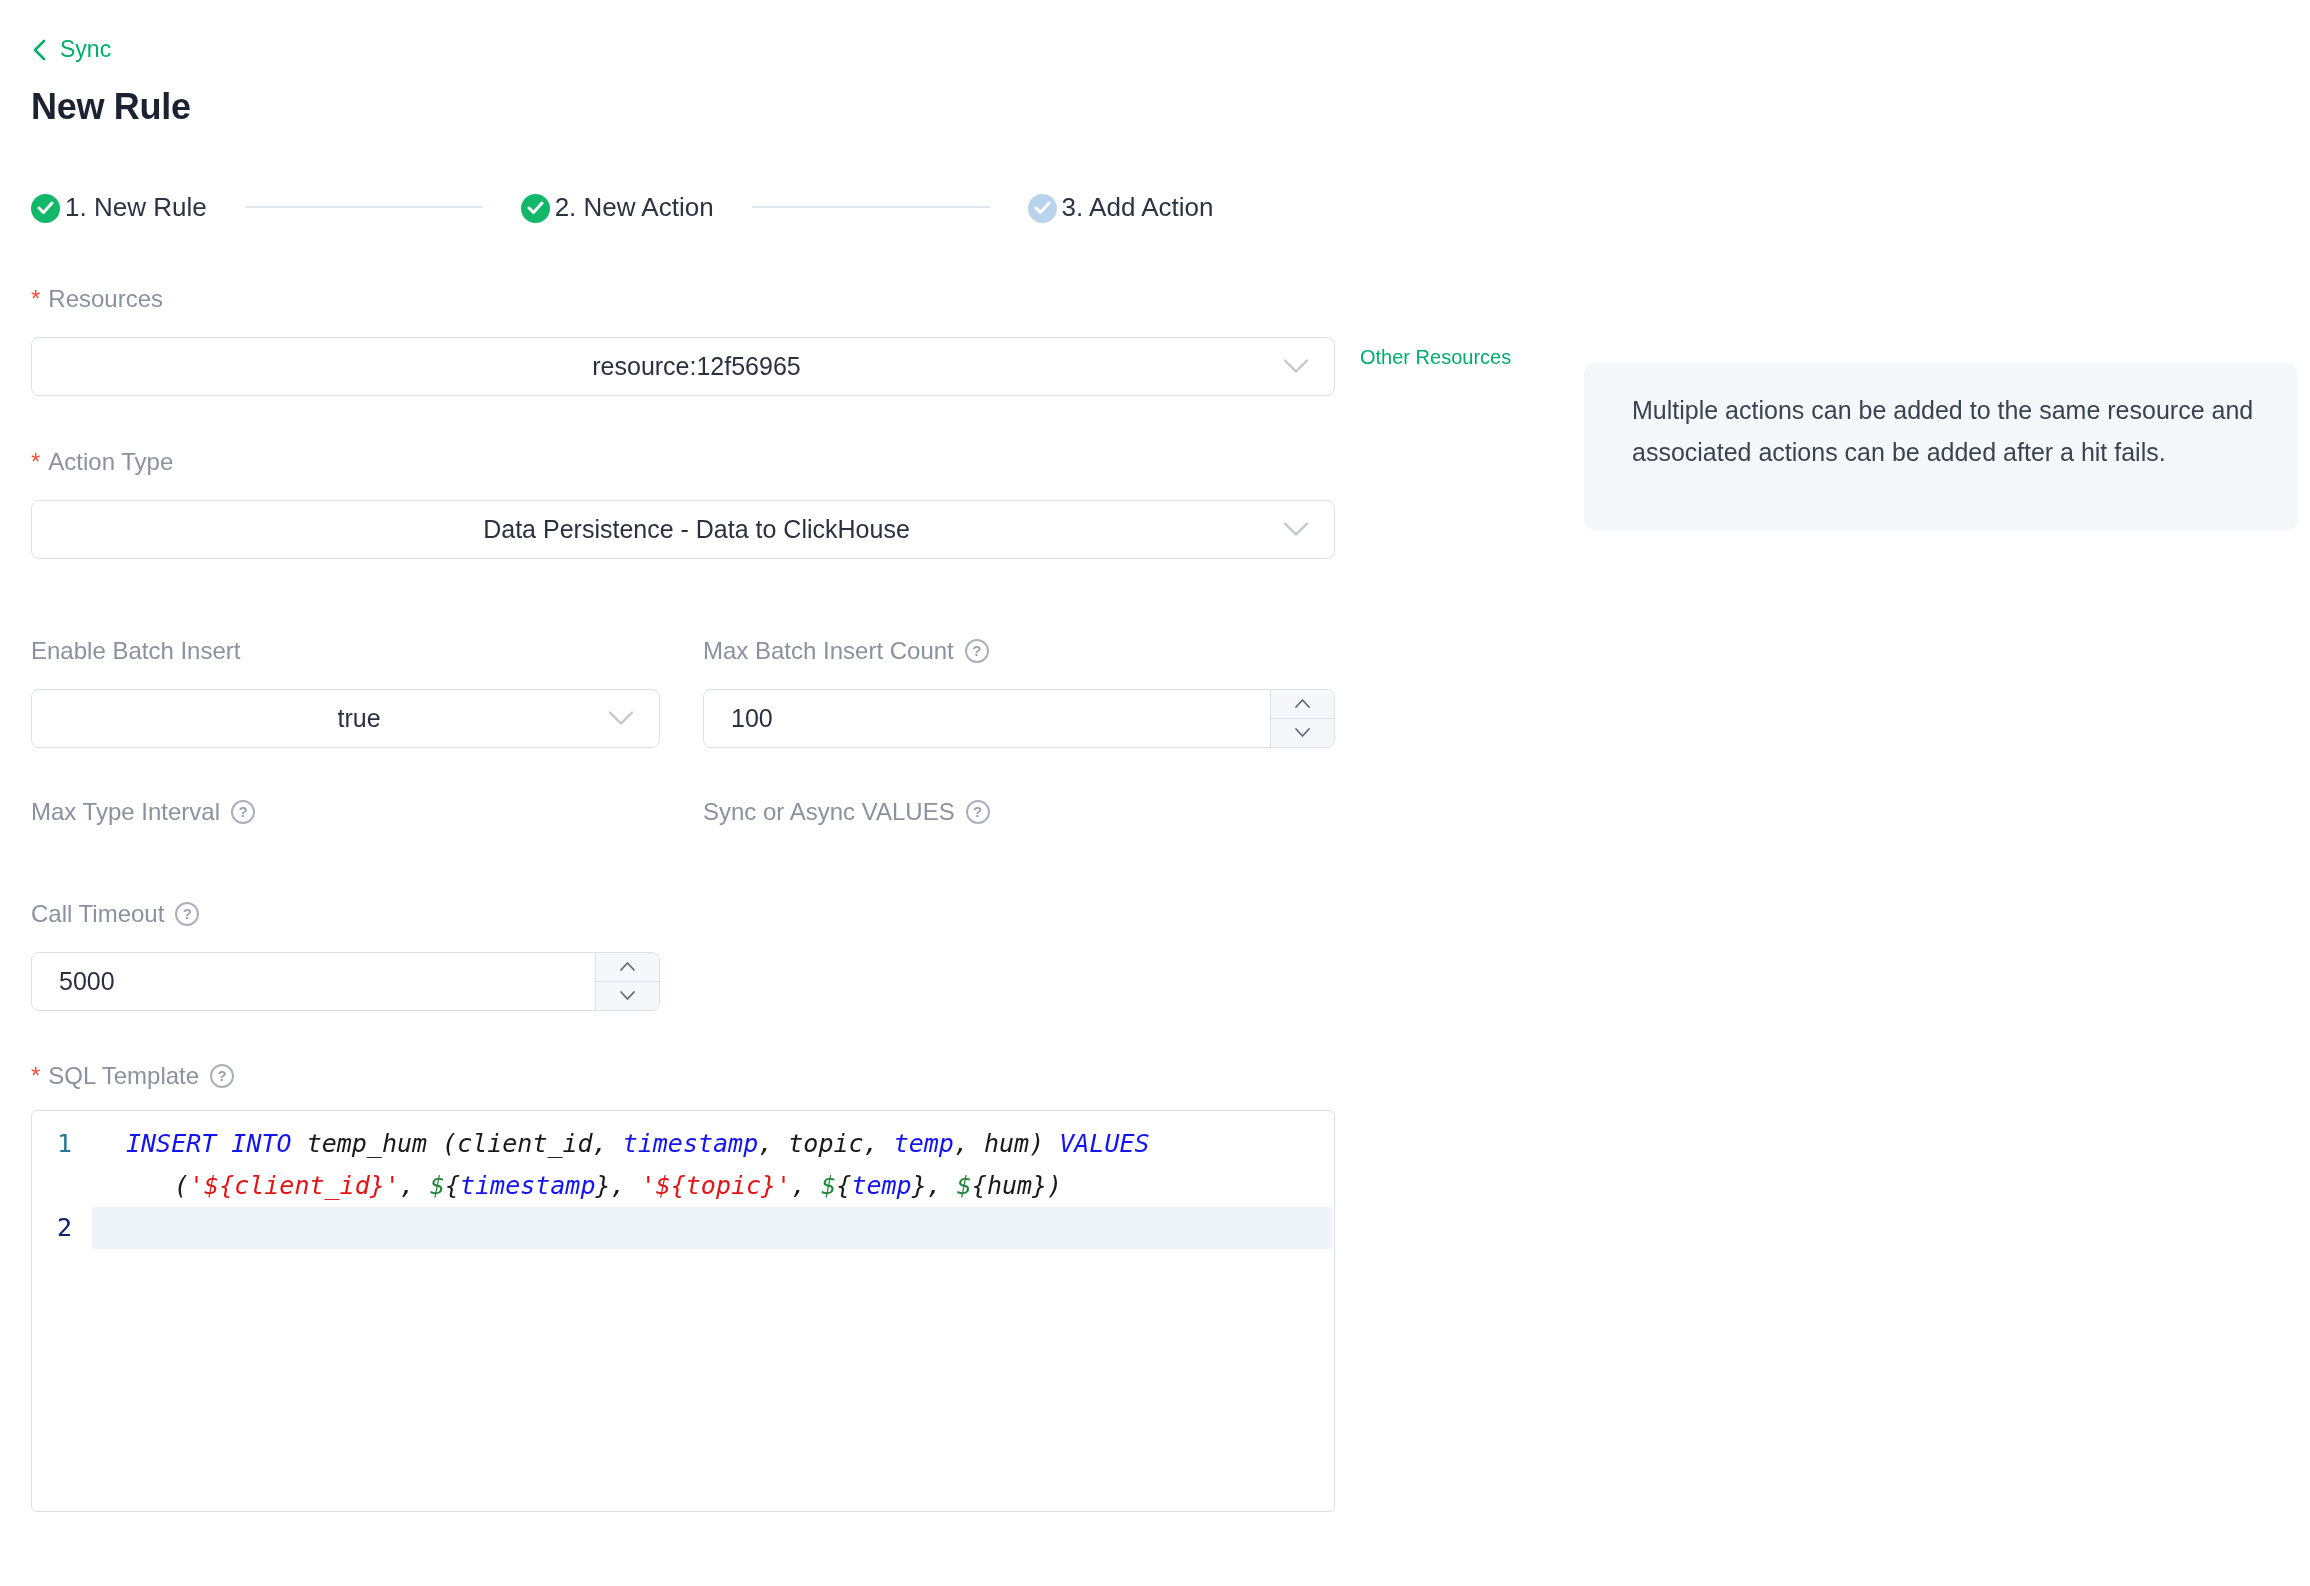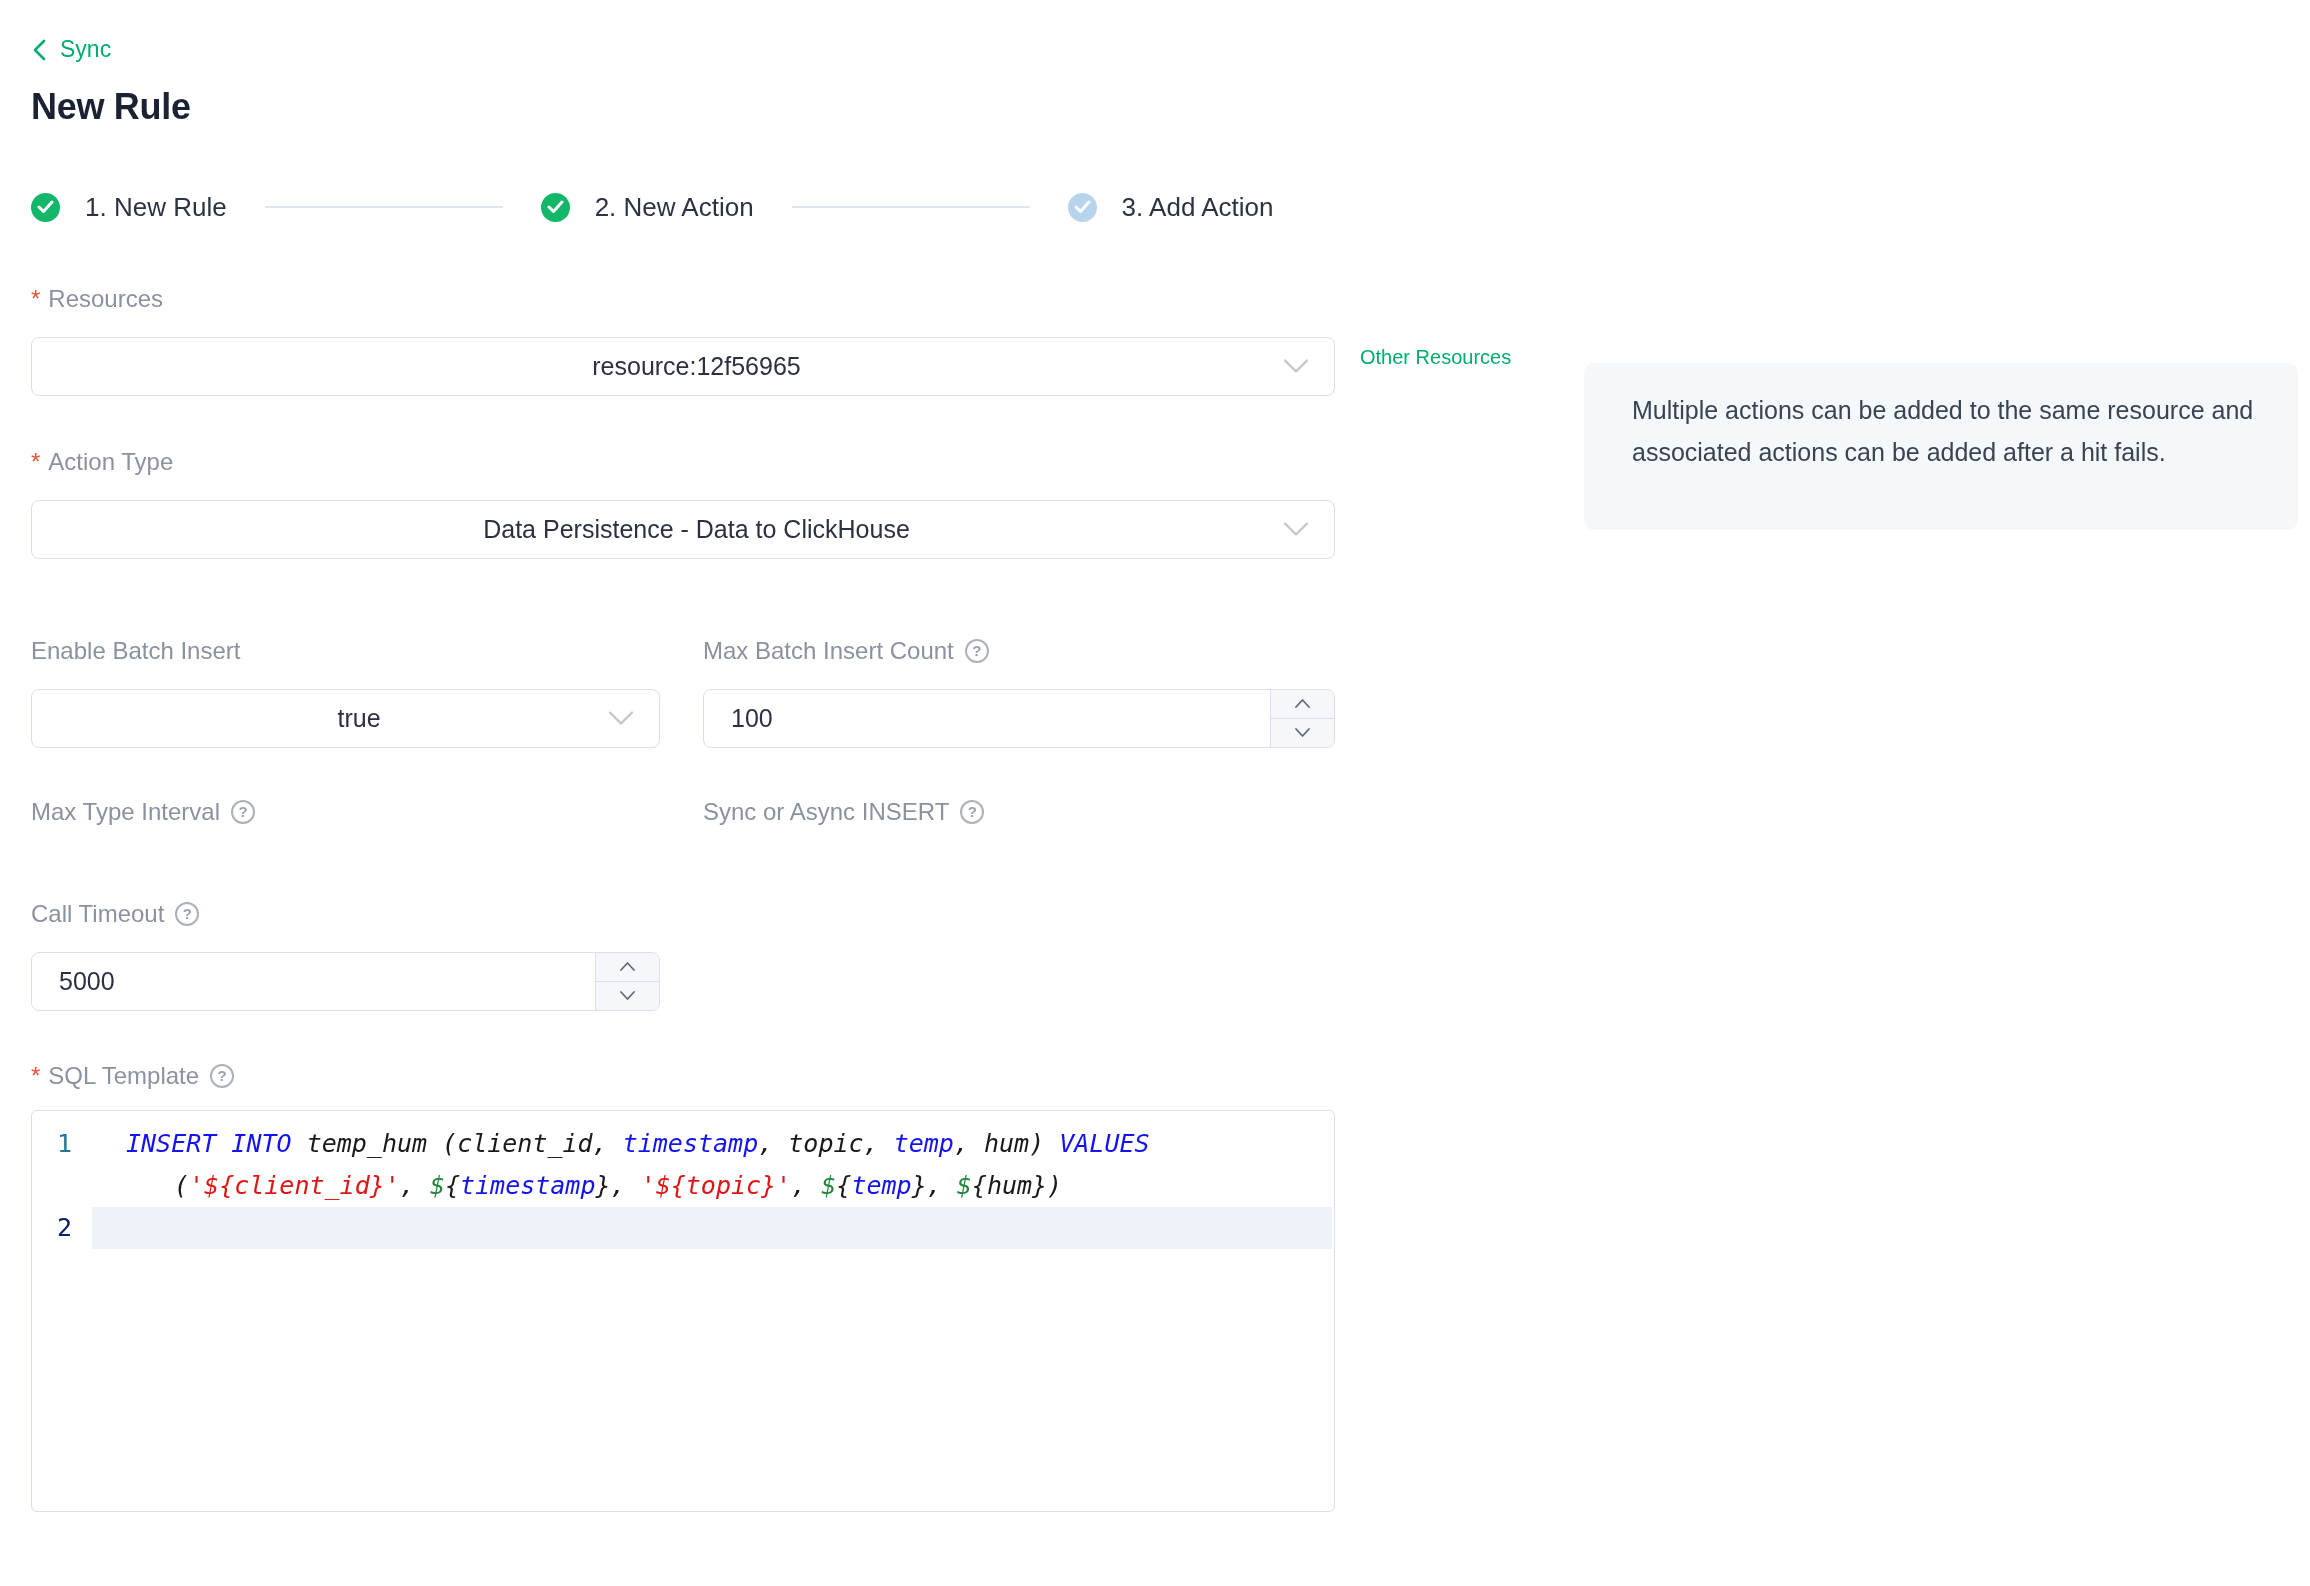--- a/index.html
+++ b/index.html
@@ -13,21 +13,21 @@
 
   
   .back-link { display: inline-flex; align-items: center; gap: 12px; color: #00ad6d; font-size: 23px; cursor: pointer; }
   .back-link svg { display: block; }
 
   
   .title { margin: 20px 0 0 0; font-size: 36px; font-weight: 700; color: #1b2233; letter-spacing: -0.3px; }
 
   
   .steps { display: flex; align-items: center; margin-top: 64px; }
-  .step { display: flex; align-items: center; gap: 25px; font-size: 26px; color: #2c3443; cursor: pointer; }
+  .step { display: flex; align-items: flex-end; gap: 5px; font-size: 26px; color: #2c3443; cursor: pointer; }
   .step-circle { width: 29px; height: 29px; border-radius: 50%; display: flex; align-items: center; justify-content: center; flex: none; }
   .step.done .step-circle { background: #12b76a; }
   .step.pending .step-circle { background: #b8d4ec; }
   .connector { width: 238px; height: 2px; background: #dfe6ee; margin: 0 38px; }
 
   
   .field-label { font-size: 24px; color: #8a919f; display: flex; align-items: center; }
   .req { color: #f34d37; margin-right: 8px; font-size: 24px; }
   .help { width: 24px; height: 24px; border-radius: 50%; border: 2px solid #abb1bb; color: #9aa1ac;
           font-size: 15px; display: inline-flex; align-items: center; justify-content: center;
@@ -205,21 +205,21 @@
   
   <div class="rowgrid mt-row">
     <div class="col-l">
       <div class="field-label">
         <span>Max Type Interval</span>
         <span class="help">?</span>
       </div>
     </div>
     <div class="col-r">
       <div class="field-label">
-        <span>Sync or Async INSERT</span>
+        <span>Sync or Async VALUES</span>
         <span class="help">?</span>
       </div>
     </div>
   </div>
   <div class="rowgrid gap-label-field">
   </div>
 
   
   <div class="rowgrid mt-row">
     <div class="col-l">

